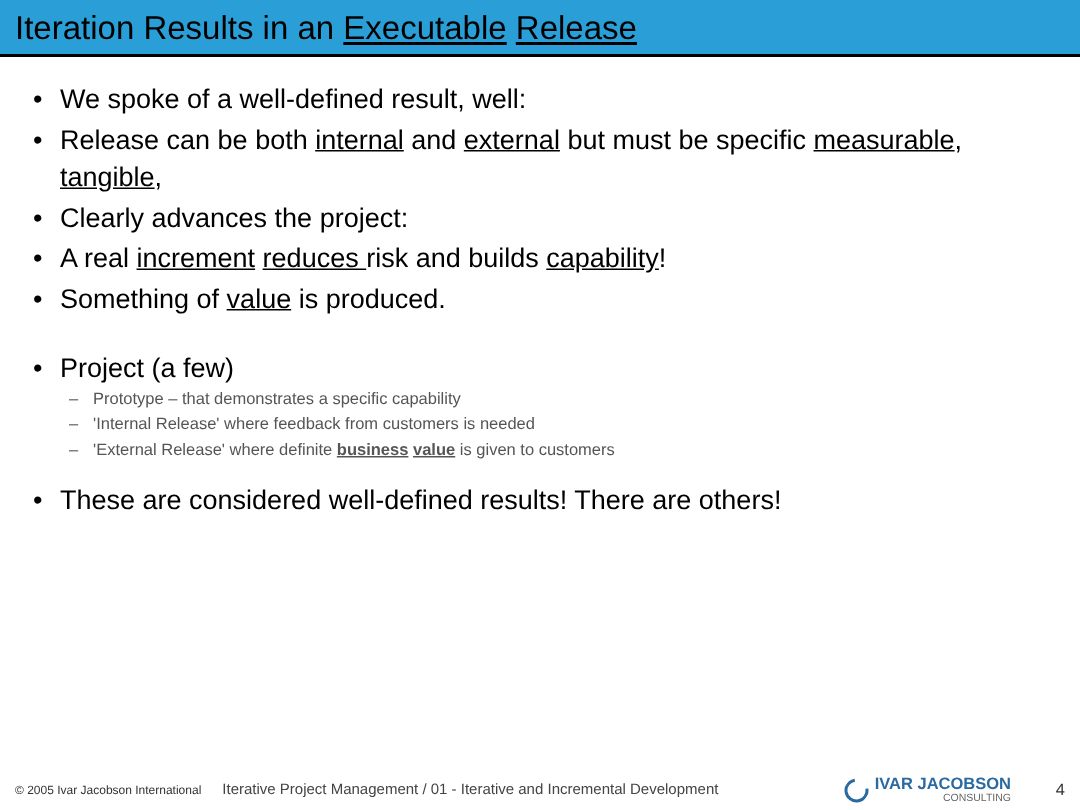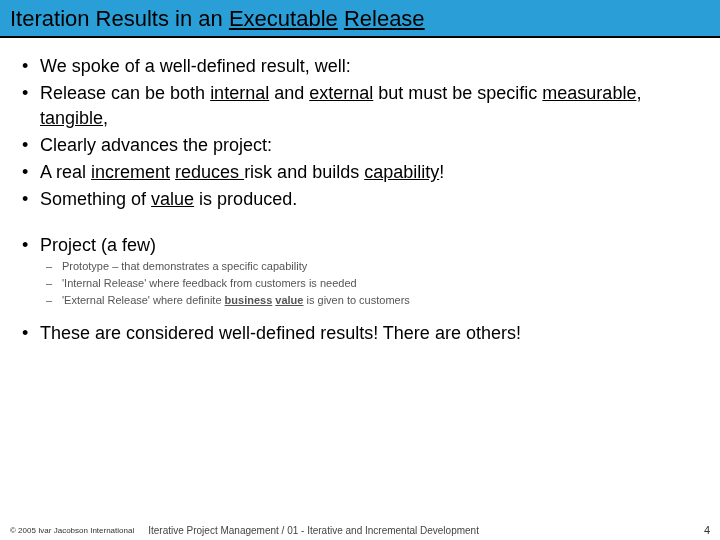--- a/index.html
+++ b/index.html
@@ -101,14 +101,21 @@
   <div class="gap-sm"></div>
 
   <ul class="main">
     <li><span>These are considered well-defined results!  There are others!</span></li>
   </ul>
 </div>
 
 <div class="footer">
   <div class="copy">© 2005 Ivar Jacobson International</div>
   <div class="mid">Iterative Project Management / 01 - Iterative and Incremental Development</div>
+  <div class="logo">
+    <div class="arc"></div>
+    <div>
+      <div>IVAR JACOBSON</div>
+      <div class="sub">CONSULTING</div>
+    </div>
+  </div>
   <div class="pagenum">4</div>
 </div>
 
 </body></html>

